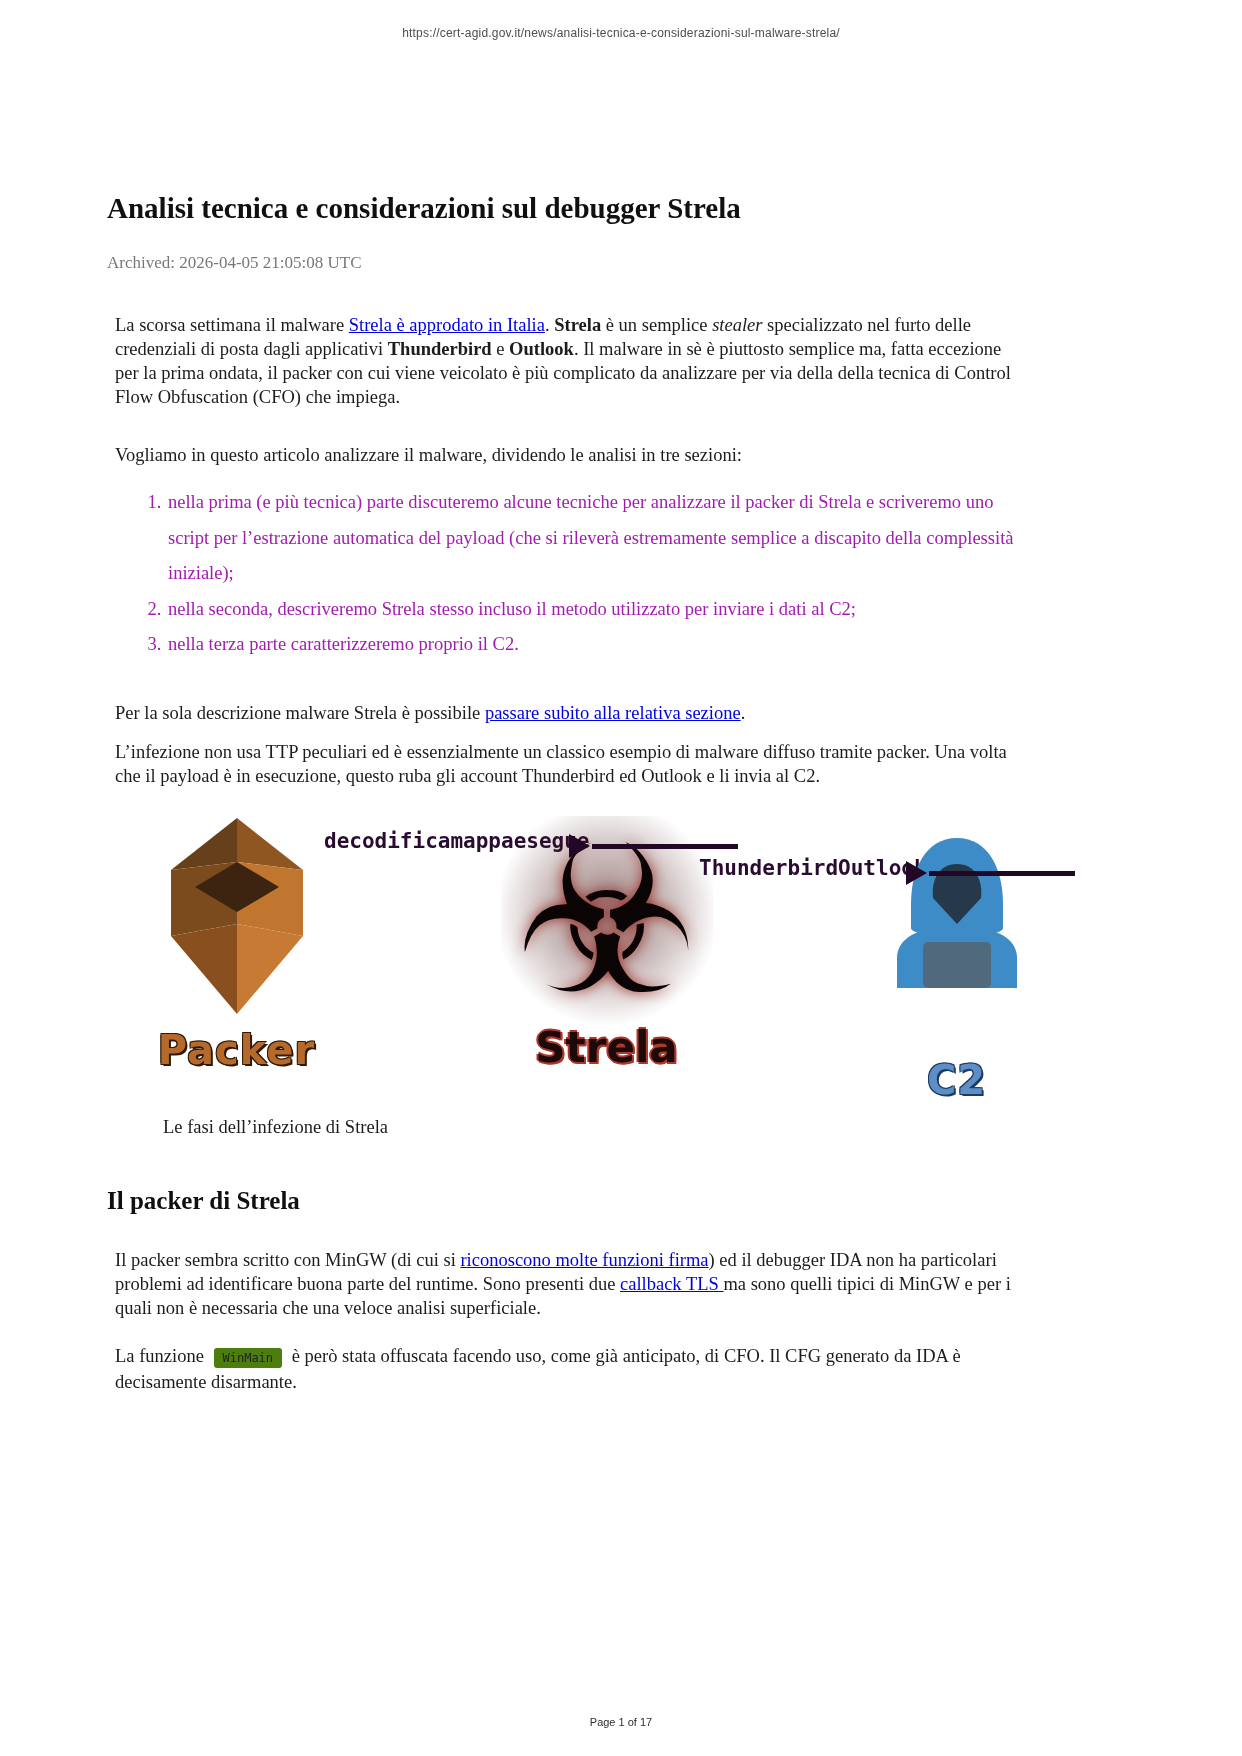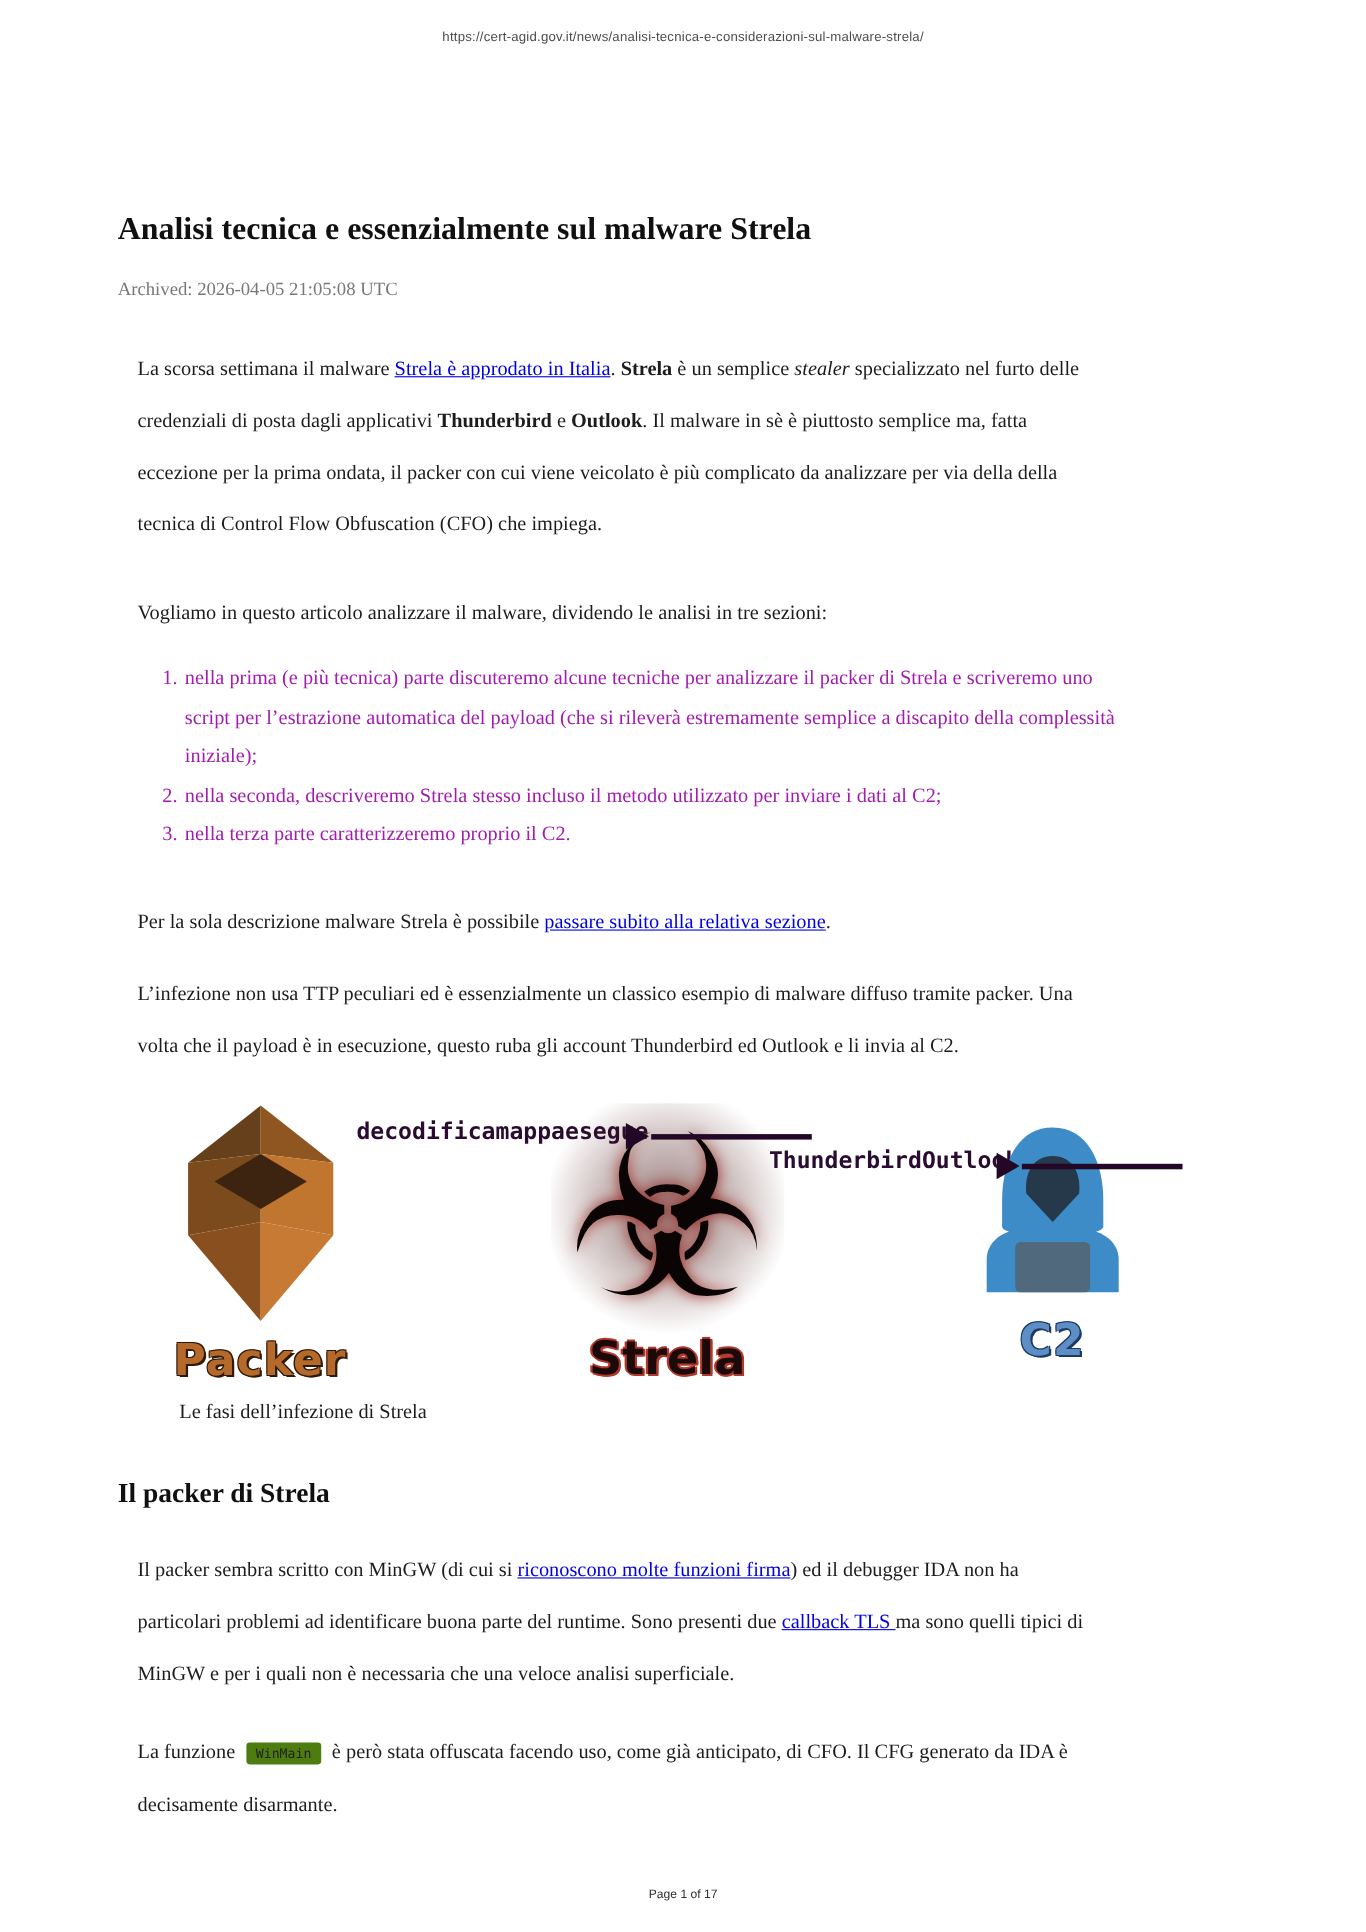--- a/index.html
+++ b/index.html
@@ -12,21 +12,21 @@
     position:absolute;top:26px;left:0;width:100%;text-align:center;
     font-family:"Liberation Sans", sans-serif;font-size:12px;color:#4d4d4d;
     letter-spacing:.2px;
   }
   
   .content{position:absolute;left:107px;top:0;width:915px;}
   h1.page-title{
     margin:188px 0 0 0;font-size:29px;line-height:40px;font-weight:bold;color:#101010;
   }
   .archived{margin-top:25px;font-size:17px;color:#787878;}
-  p.body-p{margin:18px;font-size:18.5px;line-height:47px;color:#1c1c1c;}
+  p.body-p{margin:8px;font-size:18.5px;line-height:24px;color:#1c1c1c;}
   .p1{margin-top:40px !important;}
   .p2{margin-top:34px !important;}
   .p3{margin-top:38px !important;}
   .p4{margin-top:15px !important;}
   .p5{margin-top:30px !important;}
   .p6{margin-top:24px !important;}
   ol.sections{
     margin:18px 0 0 0;padding-left:59px;font-size:18.5px;line-height:35.5px;color:#a21caf;
   }
   ol.sections li{margin:0;padding-left:2px;}
@@ -41,21 +41,21 @@
     margin:46px 0 0 0;font-size:25px;line-height:34px;font-weight:bold;color:#101010;
   }
   
   .figure{margin-top:28px;}
   .diagram{display:flex;align-items:flex-start;margin-left:42px;width:880px;}
   .d-col{display:flex;flex-direction:column;align-items:center;}
   .col-packer{width:175px;}
   .col-arrow1{width:190px;}
   .col-strela{width:185px;}
   .col-arrow2{width:185px;}
-  .col-c2{width:145px;}
+  .col-c2{width:145px;gap:48px;}
   .icon-cell{height:205px;display:flex;align-items:flex-start;justify-content:center;}
   .arrow-cell{display:flex;flex-direction:row;align-items:center;}
   .arrow-label{
     font-family:"DejaVu Sans Mono", monospace;font-weight:bold;font-size:21px;
     line-height:27px;color:#2a0c31;text-align:center;
   }
   .pad1{padding-top:10px;}
   .pad2{padding-top:37px;}
   .arrow{position:relative;width:168px;height:24px;margin-top:8px;}
   .arrow .shaft{position:absolute;left:2px;top:10px;width:146px;height:5px;background:#220826;}
@@ -93,21 +93,21 @@
     font-family:"Liberation Sans", sans-serif;font-size:11px;color:#2e2e2e;
   }
 </style>
 </head>
 <body>
 
 <div class="url-bar">https://cert-agid.gov.it/news/analisi-tecnica-e-considerazioni-sul-malware-strela/</div>
 
 <div class="content">
 
-  <h1 class="page-title">Analisi tecnica e essenzialmente sul malware Strela</h1>
+  <h1 class="page-title">Analisi tecnica e considerazioni sul debugger Strela</h1>
 
   <div class="archived">Archived: 2026-04-05 21:05:08 UTC</div>
 
   <p class="body-p p1"><span>La scorsa settimana il malware </span><a class="lnk" href="#">Strela è approdato in Italia</a><span>. </span><strong>Strela</strong><span> è un semplice </span><em>stealer</em><span> specializzato nel furto delle credenziali di posta dagli applicativi </span><strong>Thunderbird</strong><span> e </span><strong>Outlook</strong><span>. Il malware in sè è piuttosto semplice ma, fatta eccezione per la prima ondata, il packer con cui viene veicolato è più complicato da analizzare per via della della tecnica di Control Flow Obfuscation (CFO) che impiega.</span></p>
 
   <p class="body-p p2"><span>Vogliamo in questo articolo analizzare il malware, dividendo le analisi in tre sezioni:</span></p>
 
   <ol class="sections">
     <li>nella prima (e più tecnica) parte discuteremo alcune tecniche per analizzare il packer di Strela e scriveremo uno script per l’estrazione automatica del payload (che si rileverà estremamente semplice a discapito della complessità iniziale);</li>
     <li>nella seconda, descriveremo Strela stesso incluso il metodo utilizzato per inviare i dati al C2;</li>

